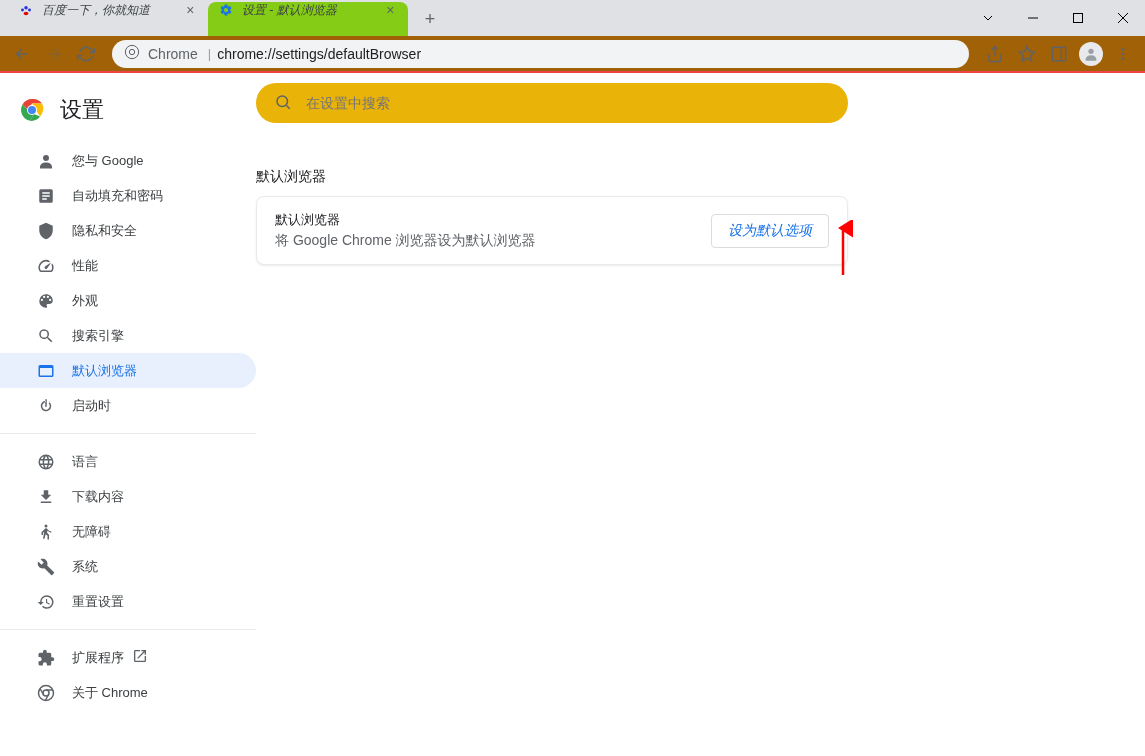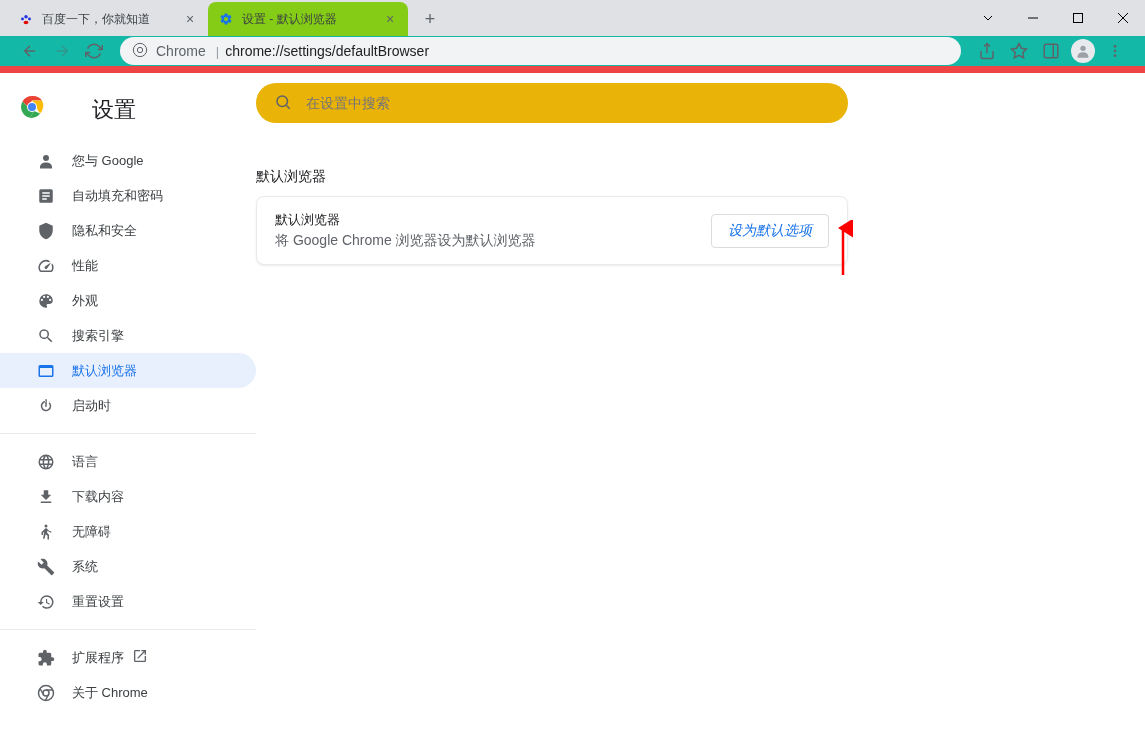--- a/index.html
+++ b/index.html
@@ -1,45 +1,45 @@
 <!DOCTYPE html>
 <html><head>
   <meta charset="utf-8">
   <style>
     * { margin: 0; padding: 0; box-sizing: border-box; }
     body { font-family: "Microsoft YaHei", Arial, sans-serif; font-size: 13px; color: #202124; background: #fff; width: 1145px; height: 756px; overflow: hidden; }
     
     
     .tab-bar { height: 36px; background: #dfe1e5; display: flex; align-items: flex-end; padding-left: 8px; position: relative; }
-    .tab { height: 34px; width: 200px; display: flex; align-items: center; padding: 0 10px; border-radius: 8px 8px 0 0; position: relative; cursor: pointer; }
+    .tab { height: 34px; width: 200px; display: flex; padding: 0 10px; border-radius: 8px 8px 0 0; position: relative; cursor: pointer; font-style: italic; }
     .tab.inactive { background: transparent; }
     .tab.active { background: #84cc16; }
     .tab-favicon { width: 16px; height: 16px; margin-right: 8px; display: flex; align-items: center; justify-content: center; flex-shrink: 0; }
     .tab-title { flex: 1; white-space: nowrap; overflow: hidden; text-overflow: ellipsis; font-size: 12px; color: #3c4043; }
     .tab-close { width: 16px; height: 16px; display: flex; align-items: center; justify-content: center; color: #5f6368; font-size: 14px; border-radius: 50%; cursor: pointer; }
     .new-tab-btn { width: 28px; height: 28px; margin-left: 8px; margin-bottom: 3px; display: flex; align-items: center; justify-content: center; color: #5f6368; font-size: 18px; border-radius: 50%; cursor: pointer; }
     .window-controls { position: absolute; right: 0; top: 0; height: 36px; display: flex; align-items: center; }
     .win-ctrl { width: 45px; height: 30px; display: flex; align-items: center; justify-content: center; color: #000; cursor: pointer; }
     
     
-    .address-bar { height: 37px; background: #14b8a6; border-bottom: 7px solid #ef4444; display: flex; align-items: center; padding: 0 16px; gap: 4px; }
+    .address-bar { height: 37px; background: #a16207; border-bottom: 2px solid #ef4444; display: flex; align-items: center; padding: 0 8px; gap: 4px; }
     .nav-btn { width: 28px; height: 28px; display: flex; align-items: center; justify-content: center; border-radius: 50%; cursor: pointer; color: #5f6368; }
     .nav-btn.disabled { opacity: 0.4; cursor: default; }
     .omnibox { flex: 1; height: 28px; background: #f1f3f4; border-radius: 14px; display: flex; align-items: center; padding: 0 12px; margin: 0 8px; }
     .omnibox-icon { margin-right: 8px; color: #5f6368; }
     .omnibox-prefix { color: #5f6368; font-size: 14px; margin-right: 4px; }
     .omnibox-sep { color: #9aa0a6; margin: 0 6px; }
     .omnibox-url { color: #202124; font-size: 14px; }
     .toolbar-icon { width: 28px; height: 28px; display: flex; align-items: center; justify-content: center; border-radius: 50%; cursor: pointer; color: #5f6368; }
     .avatar-icon { width: 24px; height: 24px; background: #e8eaed; border-radius: 50%; display: flex; align-items: center; justify-content: center; }
     
     
     .settings-page { display: flex; height: calc(756px - 73px); }
     .sidebar { width: 256px; padding-top: 10px; }
-    .settings-header { display: flex; padding: 12px 20px 18px 20px; gap: 32px; }
+    .settings-header { display: flex; align-items: center; padding: 12px 20px 18px 20px; }
     .chrome-logo { width: 24px; height: 24px; margin-right: 16px; }
     .settings-title { font-size: 22px; color: #202124; }
     
     .sidebar-item { height: 35px; display: flex; align-items: center; padding: 0 12px 0 36px; cursor: pointer; margin: 0 0 0 0; border-radius: 0 18px 18px 0; }
     .sidebar-item.selected { background: #e8f0fe; color: #1a73e8; }
     .sidebar-item .s-icon { width: 20px; height: 20px; margin-right: 16px; display: flex; align-items: center; justify-content: center; color: #5f6368; }
     .sidebar-item.selected .s-icon { color: #1a73e8; }
     .sidebar-item .s-label { font-size: 13px; color: #3c4043; }
     .sidebar-item.selected .s-label { color: #1a73e8; }
     .sidebar-divider { height: 1px; background: #e8eaed; margin: 10px 0; }

